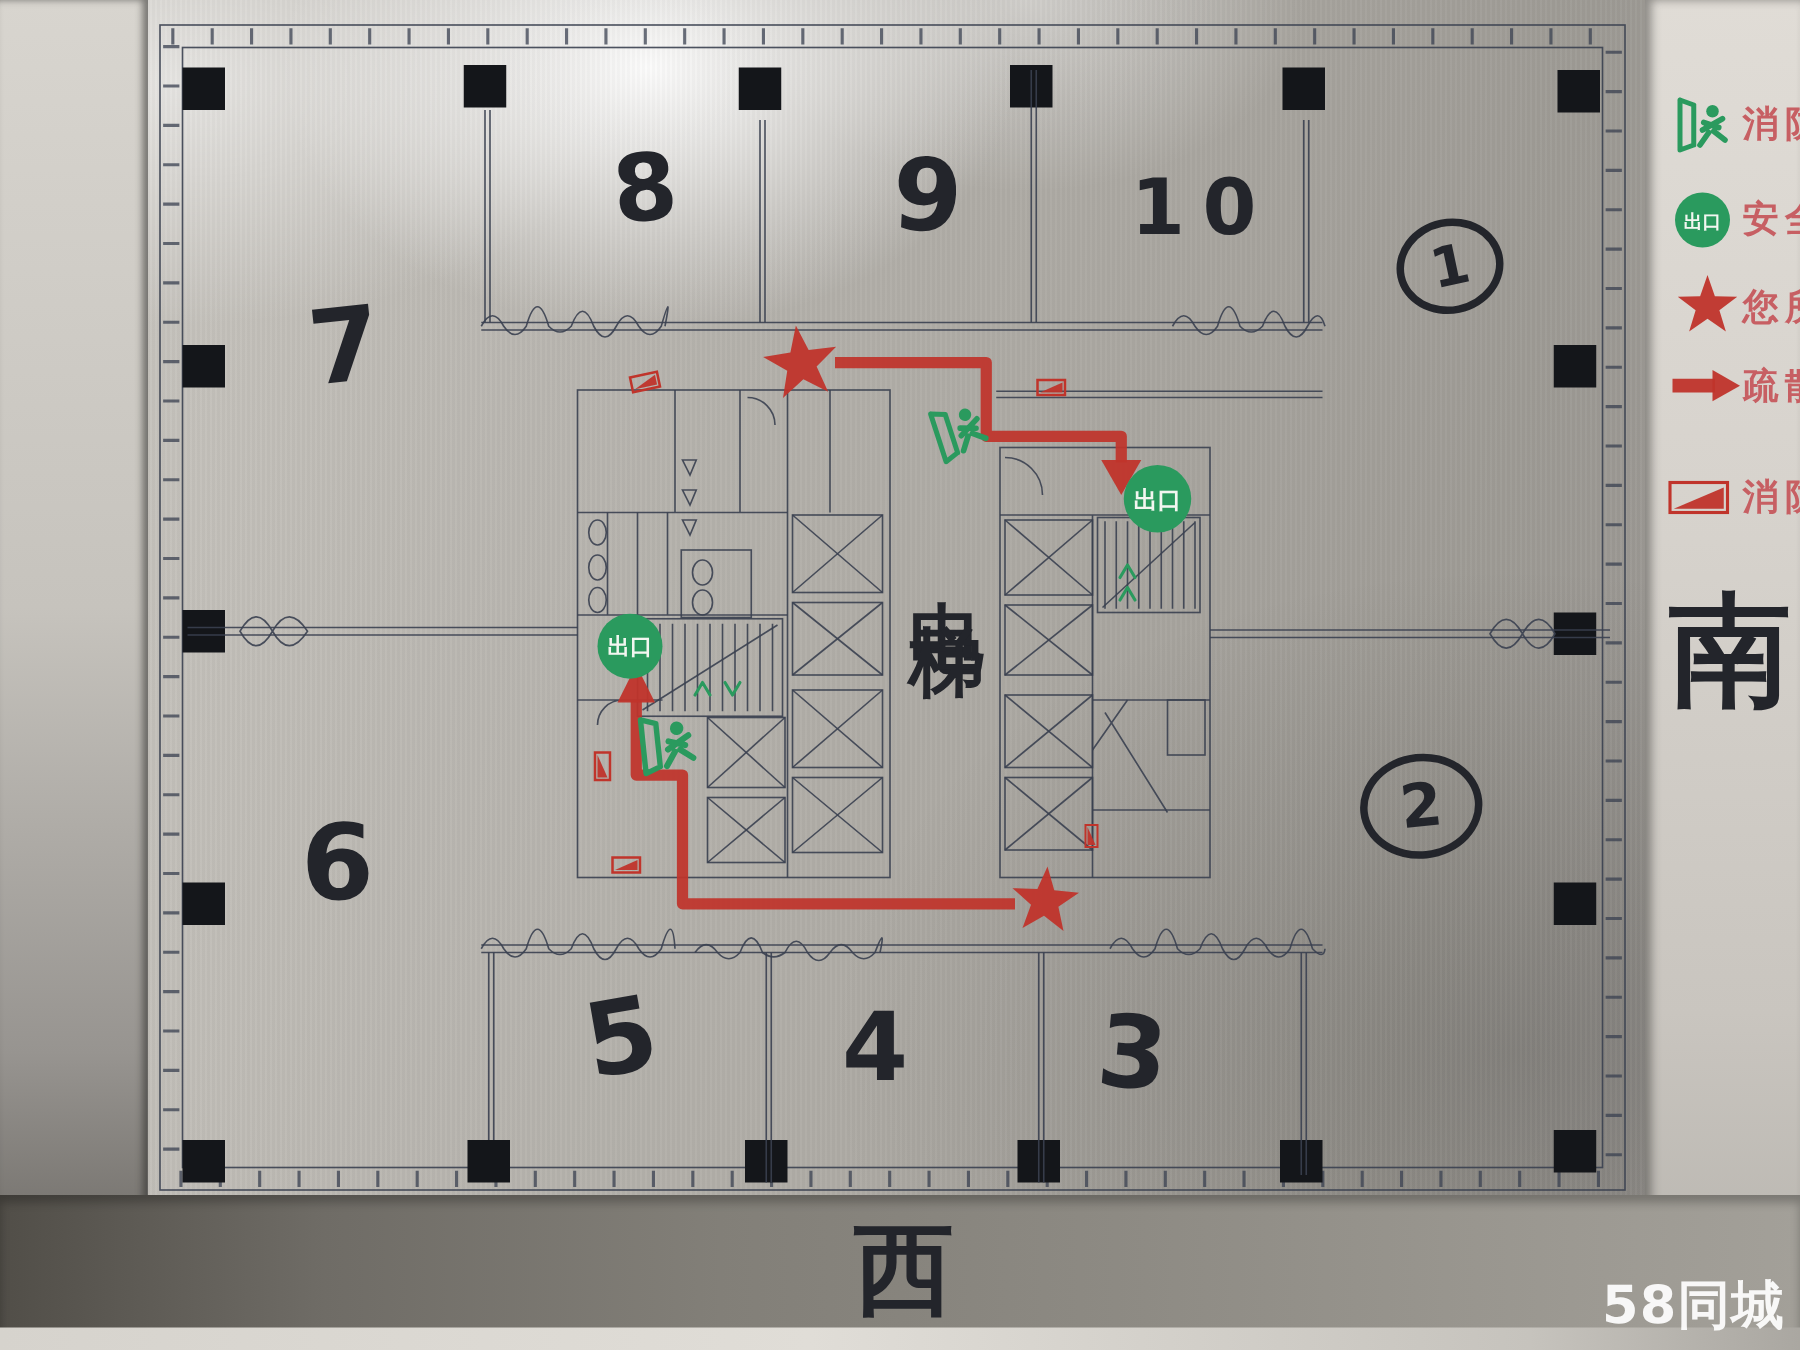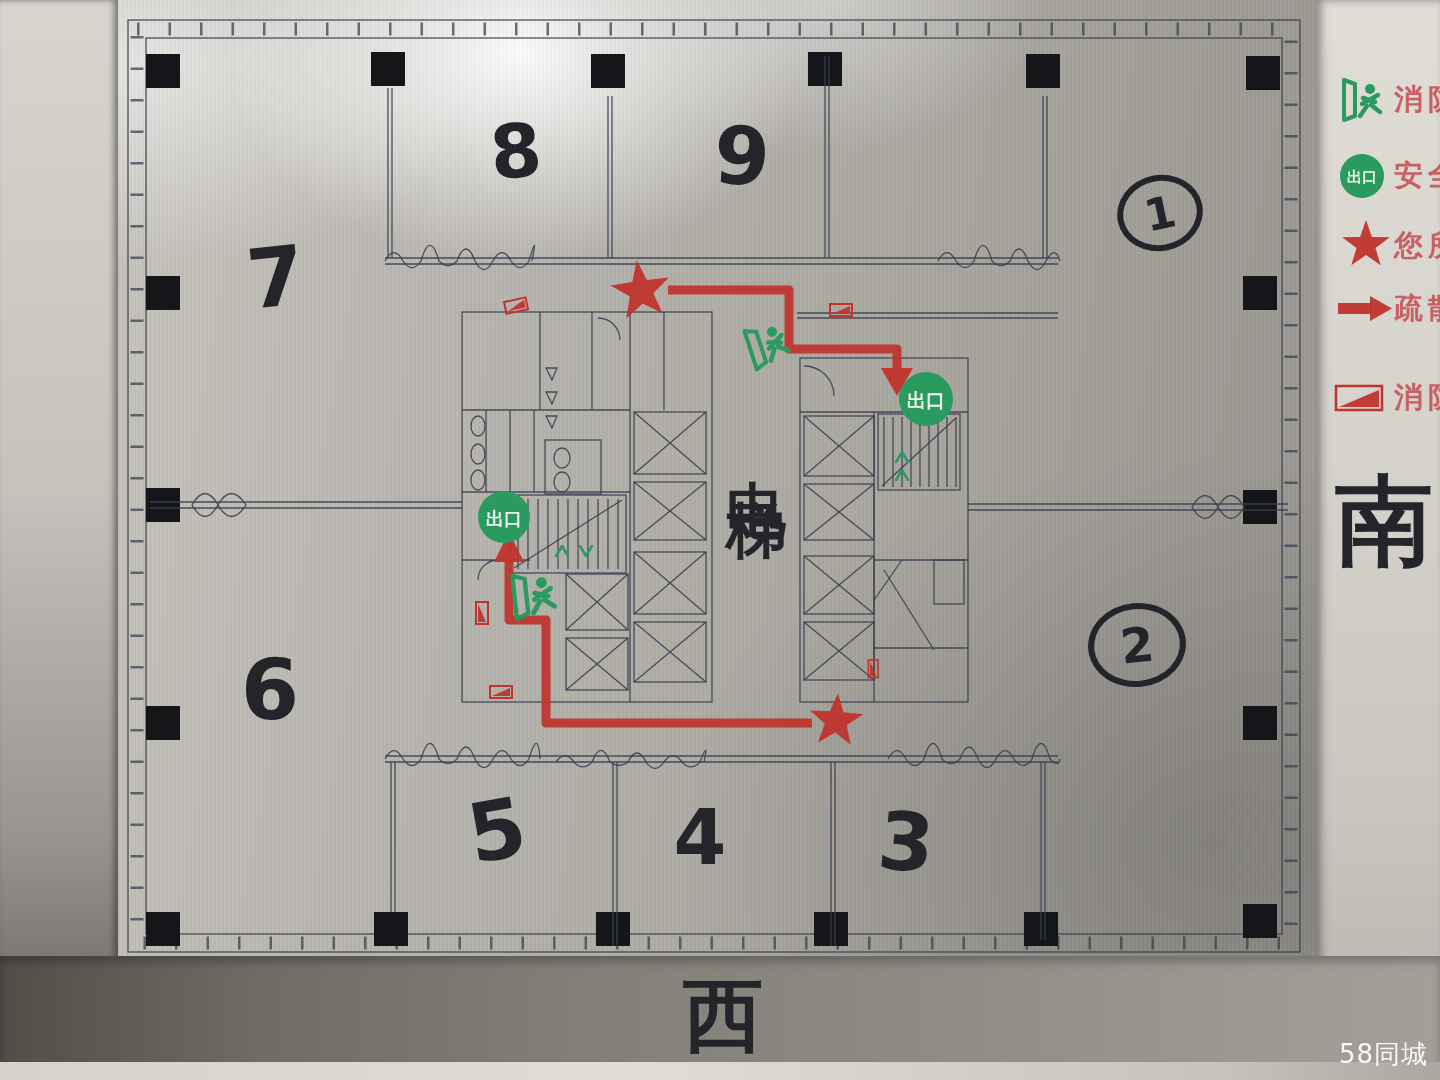--- a/index.html
+++ b/index.html
@@ -36,21 +36,21 @@
   .extxt{fill:#f2f6f0;font-weight:700;}
   
   .hand{position:absolute;color:var(--ink);font-weight:700;white-space:nowrap;
         transform:translate(-50%,-50%) rotate(var(--r,0deg));line-height:1;}
   .zone{position:absolute;border:6px solid var(--ink);border-radius:50%;
         display:flex;align-items:center;justify-content:center;color:var(--ink);
         font-weight:700;transform:translate(-50%,-50%) rotate(var(--r,0deg));}
   .vert{writing-mode:vertical-rl;letter-spacing:20px;}
   .legend-label{position:absolute;left:1394px;transform:translateY(-50%);
         color:var(--legend);font-size:29px;font-weight:700;letter-spacing:5px;white-space:nowrap;}
-  .watermark{position:absolute;right:12px;bottom:8px;font-size:26px;font-weight:400;
+  .watermark{position:absolute;right:12px;bottom:8px;font-size:42px;font-weight:700;
         color:rgba(255,255,255,.92);letter-spacing:1px;}
 </style>
 </head>
 <body>
 
 <div id="stage">
   <div class="metal"></div>
   <div class="brush"></div>
   <div class="left-panel"></div>
   <div class="right-panel"></div>
@@ -271,20 +271,21 @@
       <polygon class="redf" points="1370,296 1370,321 1392,308.5"></polygon>
     </g>
     <g>
       <rect x="1336" y="386" width="46" height="24" fill="none" stroke="var(--red)" stroke-width="2.5"></rect>
       <polygon class="redf" points="1339,407 1379,390 1379,407"></polygon>
     </g>
   </svg>
 
   <div class="hand" style="left:516px;top:151px;font-size:74px;--r:-5deg">8</div>
   <div class="hand" style="left:742px;top:157px;font-size:80px;--r:3deg">9</div>
+  <div class="hand" style="left:962px;top:166px;font-size:62px;letter-spacing:14px">10</div>
   <div class="hand" style="left:276px;top:278px;font-size:82px;--r:-6deg">7</div>
   <div class="hand" style="left:270px;top:690px;font-size:84px">6</div>
   <div class="hand" style="left:497px;top:831px;font-size:82px;--r:-10deg">5</div>
   <div class="hand" style="left:700px;top:838px;font-size:76px">4</div>
   <div class="hand" style="left:906px;top:843px;font-size:80px;--r:5deg">3</div>
 
   <div class="zone" style="left:1160px;top:213px;width:74px;height:64px;font-size:44px;--r:-12deg">
       <span>1</span>
     </div>
   <div class="zone" style="left:1137px;top:645px;width:86px;height:72px;font-size:48px;--r:-6deg">

